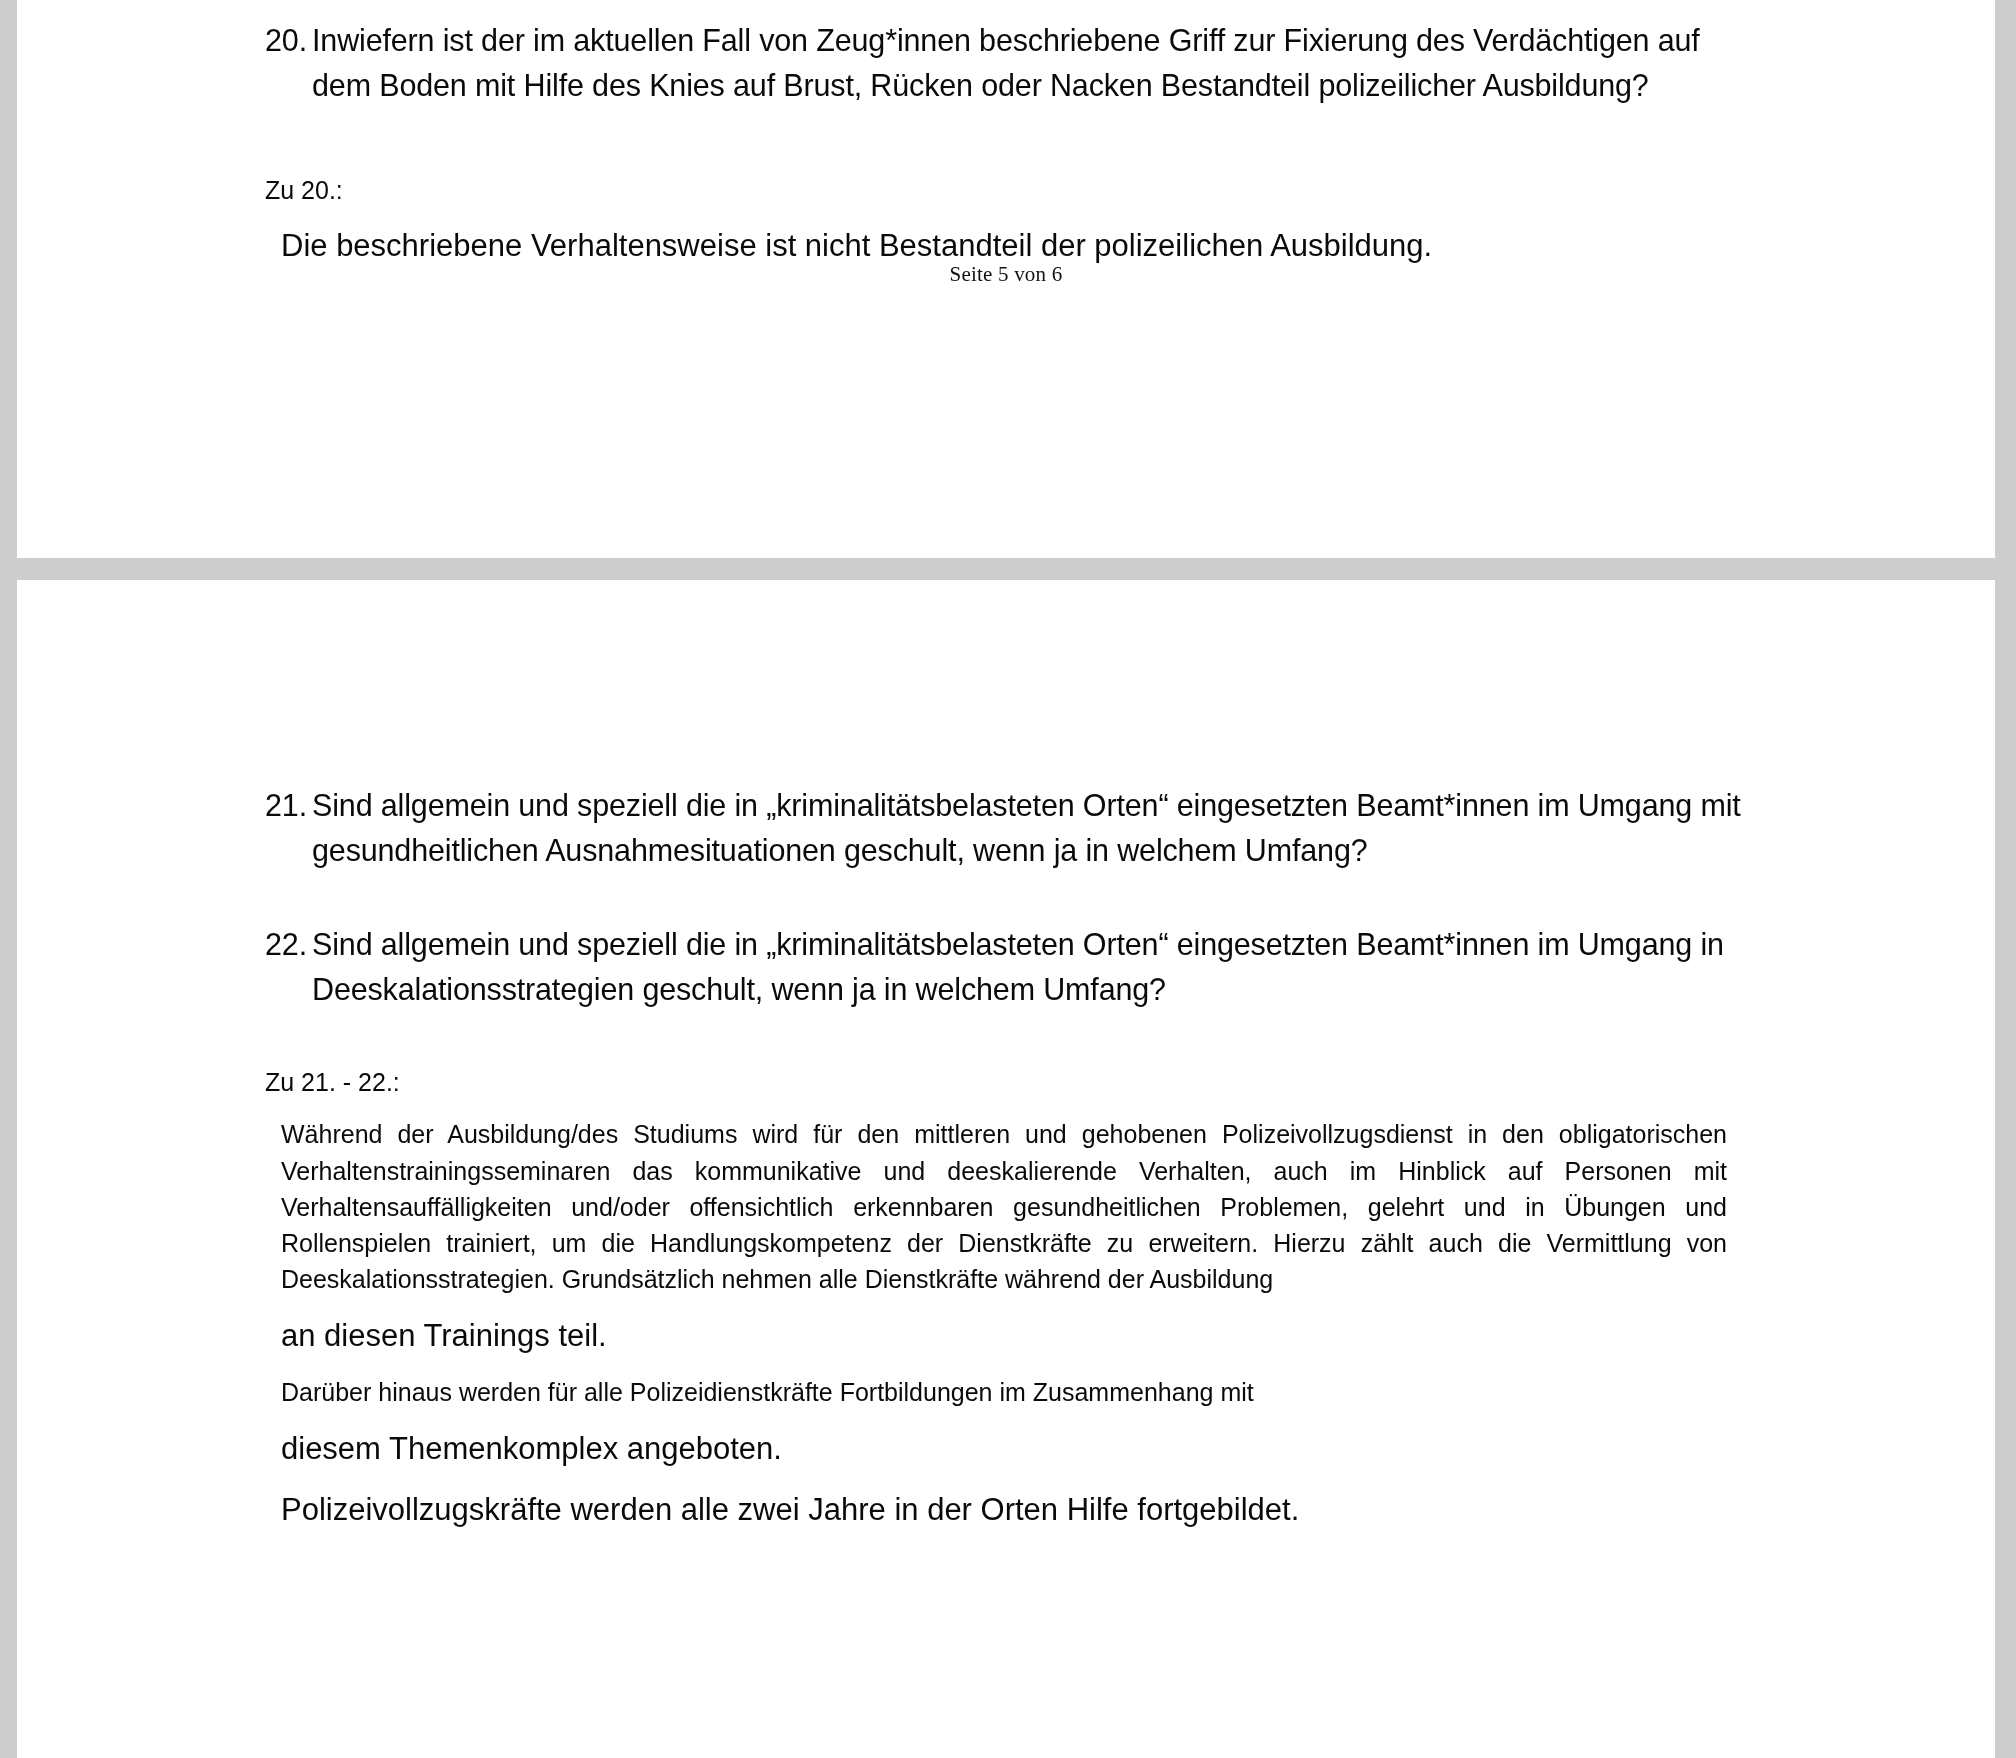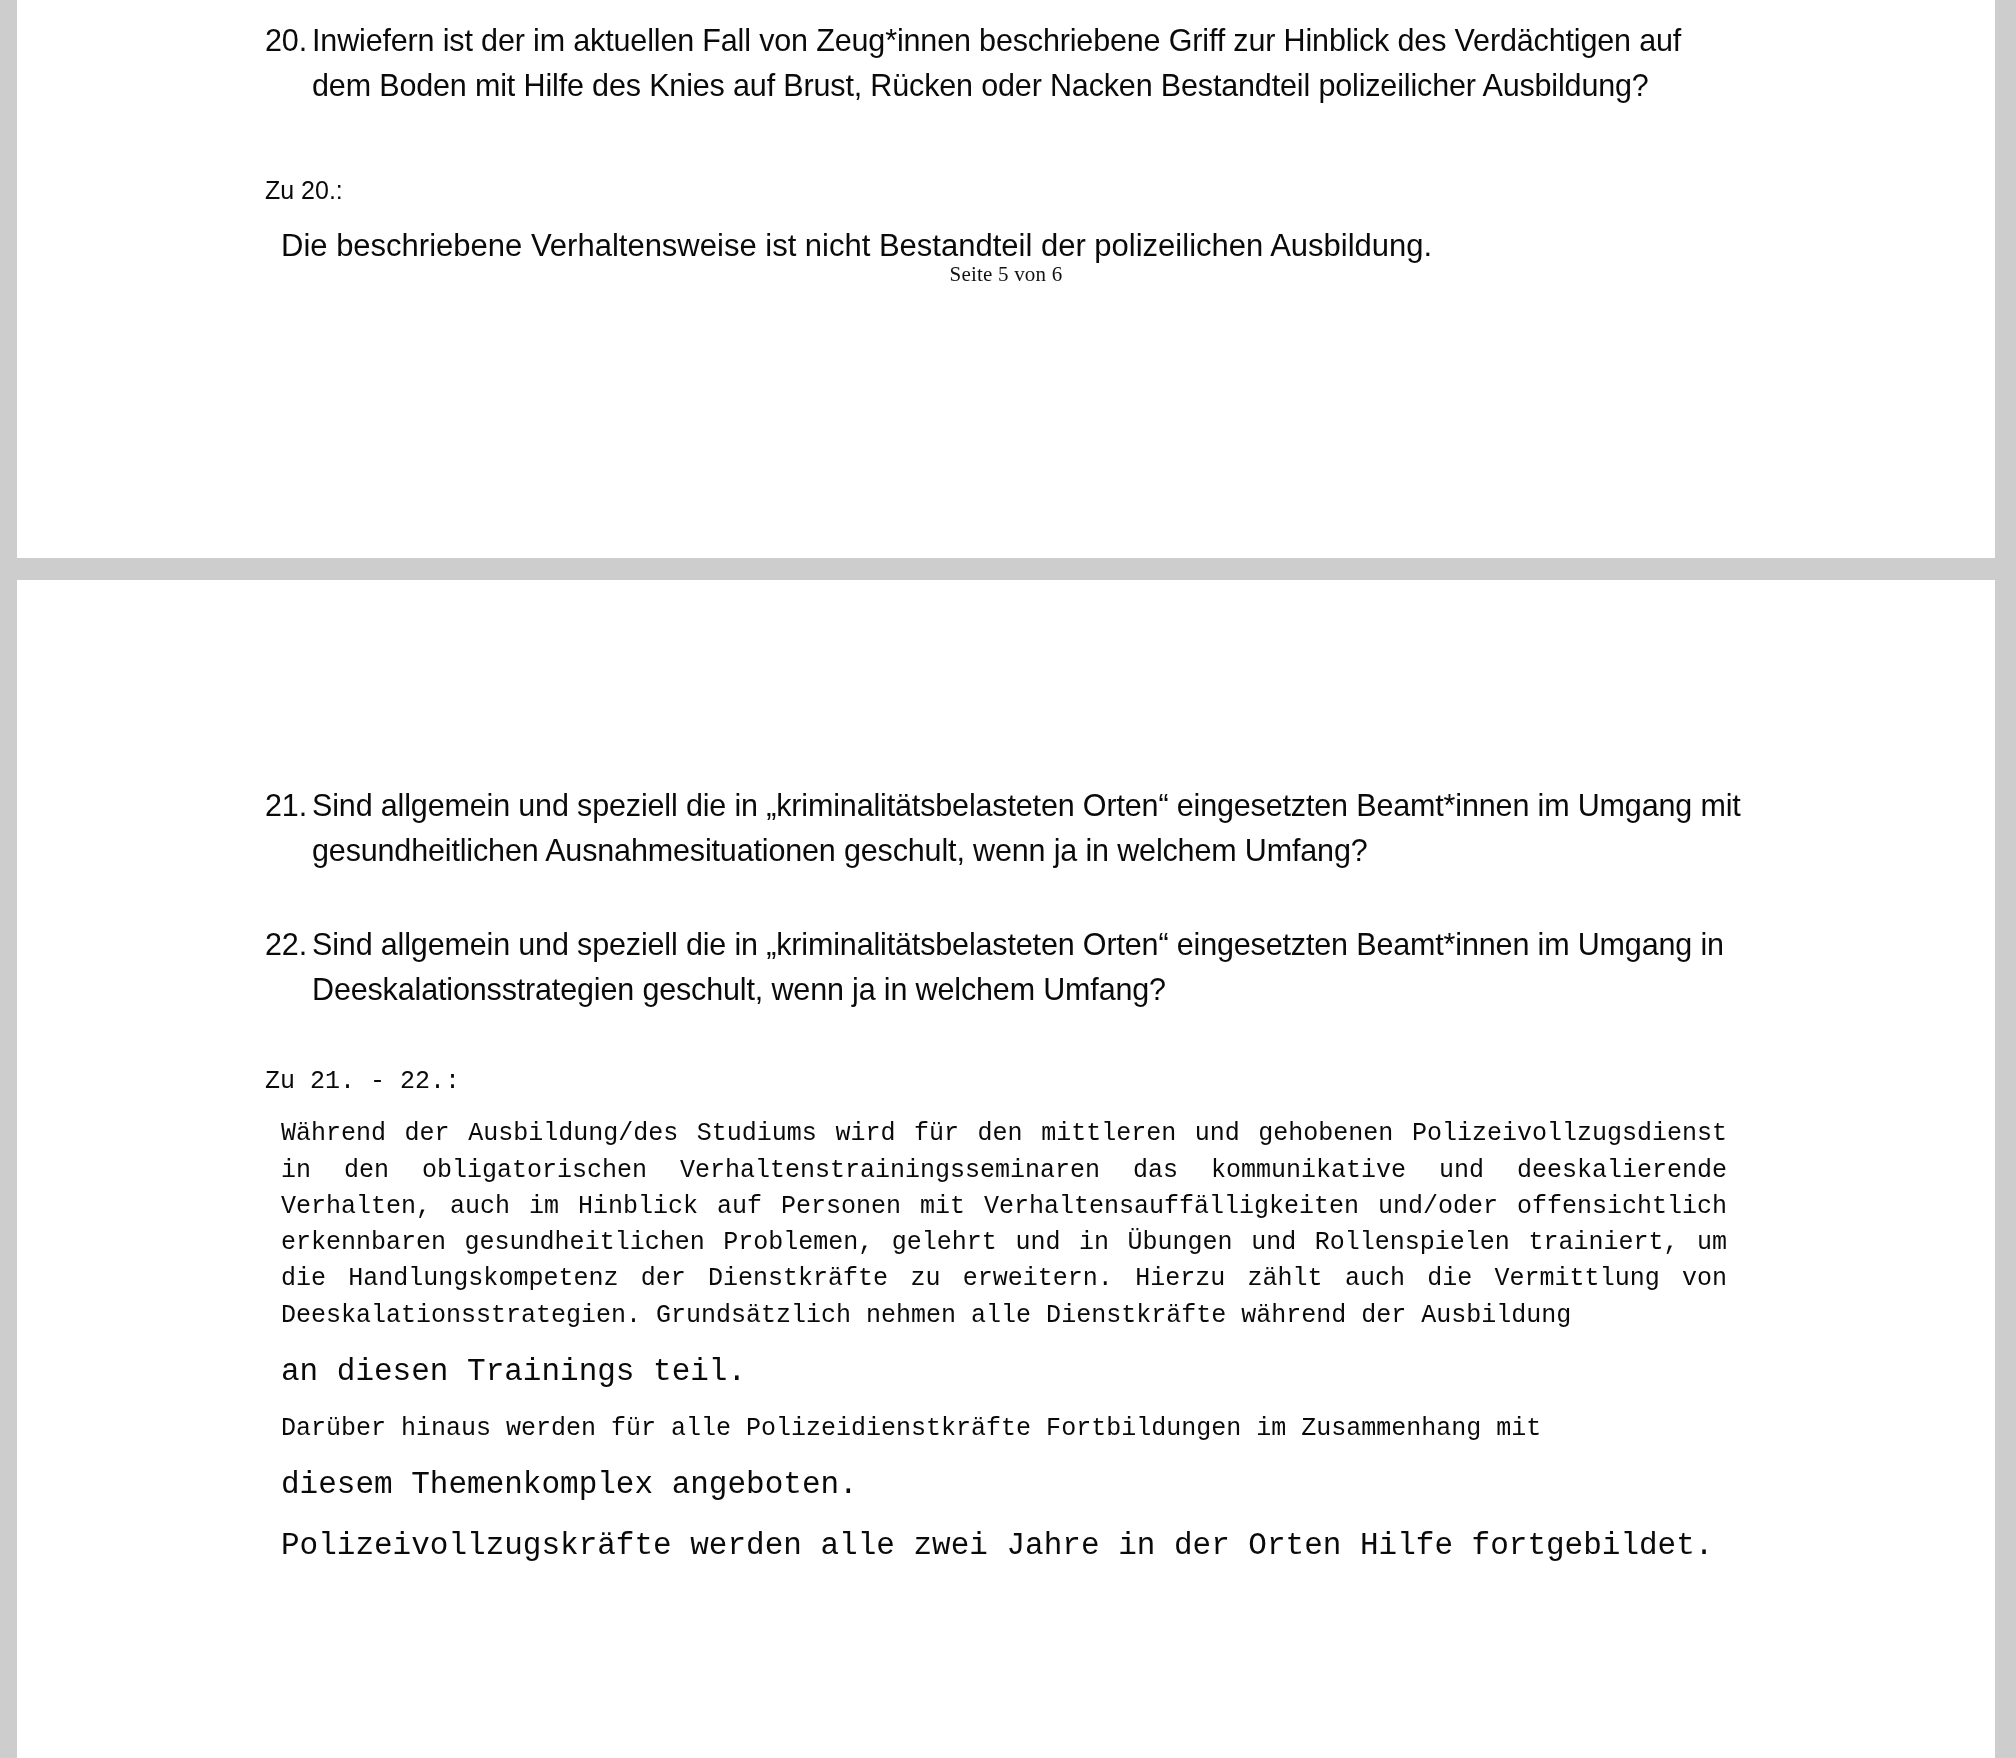--- a/index.html
+++ b/index.html
@@ -112,32 +112,32 @@
 
   
   #page-5 .page-inner { padding-top: 0; }
 
   .q20-block { position: absolute; left: 248px; right: 248px; top: 168px; }
   .a20-block { position: absolute; left: 248px; right: 248px; top: 322px; }
   .foot5     { position: absolute; left: 248px; right: 248px; top: 412px; }
 
   .q21-block { position: absolute; left: 248px; right: 248px; top: 203px; }
   .q22-block { position: absolute; left: 248px; right: 248px; top: 342px; }
-  .a2122-block { position: absolute; left: 248px; right: 252px; top: 484px; font-family: Liberation Mono, monospace; }
+  .a2122-block { position: absolute; left: 248px; right: 252px; top: 484px; }
 </style>
 </head>
 <body>
 
 <div id="viewer">
 
   <div class="page" id="page-5">
     <div class="page-inner">
 
       <div class="q20-block">
-        <p class="question doc-text"><span class="qnum">20.</span><span>Inwiefern ist der im aktuellen Fall von Zeug*innen beschriebene Griff zur Hinblick des Verdächtigen auf dem Boden mit Hilfe des Knies auf Brust, Rücken oder Nacken Bestandteil polizeilicher Ausbildung?</span></p>
+        <p class="question doc-text"><span class="qnum">20.</span><span>Inwiefern ist der im aktuellen Fall von Zeug*innen beschriebene Griff zur Fixierung des Verdächtigen auf dem Boden mit Hilfe des Knies auf Brust, Rücken oder Nacken Bestandteil polizeilicher Ausbildung?</span></p>
       </div>
 
       <div class="a20-block">
         <p class="heading-zu">Zu 20.:</p>
         <p class="para">Die beschriebene Verhaltensweise ist nicht Bestandteil der polizeilichen Ausbildung.</p>
       </div>
 
       <div class="foot5">
         <div class="page-footer">Seite 5 von 6</div>
       </div>

